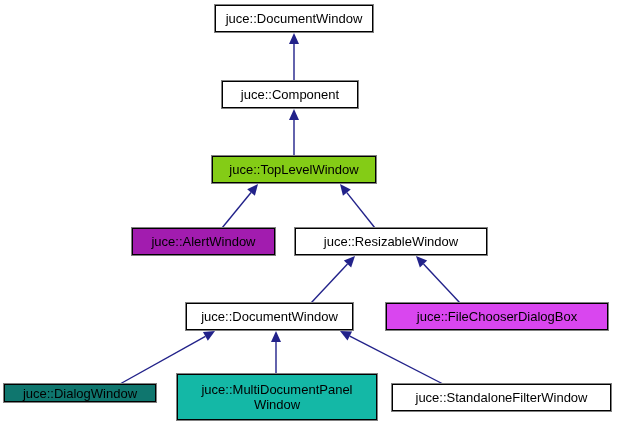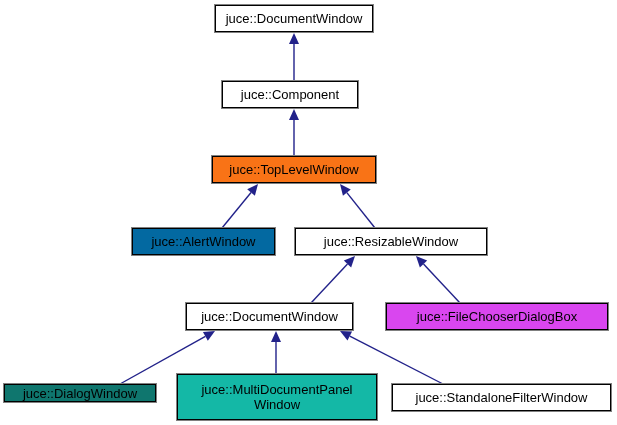--- a/index.html
+++ b/index.html
@@ -88,22 +88,22 @@
         <polygon points="276,331 281,342 271,342" fill="#22228a"></polygon>
       </g>
       <g>
         <line x1="443" y1="384" x2="349.7810620964233" y2="336.0329737001013" stroke="#22228a" stroke-width="1.4"></line>
         <polygon points="340,331 352.06877741465115,331.58703638354524 347.4933467781954,340.4789110166574" fill="#22228a"></polygon>
       </g>
     </svg>
   <div id="node-layer">
       <div class="node" style="left: 215px; top: 5px; width: 158px; height: 27px; background: rgb(255, 255, 255); border-color: rgb(0, 0, 0); outline-color: rgb(128, 128, 128);"><span class="node-label">juce::DocumentWindow</span></div>
       <div class="node" style="left: 222px; top: 81px; width: 136px; height: 27px; background: rgb(255, 255, 255); border-color: rgb(0, 0, 0); outline-color: rgb(128, 128, 128);"><span class="node-label">juce::Component</span></div>
-      <div class="node highlight" style="left: 212px; top: 156px; width: 164px; height: 27px; background: #f97316; border-color: rgb(0, 0, 0); outline-color: rgb(128, 128, 128);"><span class="node-label">juce::TopLevelWindow</span></div>
-      <div class="node" style="left: 132px; top: 228px; width: 143px; height: 27px; background: #0369a1; border-color: rgb(0, 0, 0); outline-color: rgb(128, 128, 128);"><span class="node-label">juce::AlertWindow</span></div>
+      <div class="node highlight" style="left: 212px; top: 156px; width: 164px; height: 27px; background: #84cc16; border-color: rgb(0, 0, 0); outline-color: rgb(128, 128, 128);"><span class="node-label">juce::TopLevelWindow</span></div>
+      <div class="node" style="left: 132px; top: 228px; width: 143px; height: 27px; background: #a21caf; border-color: rgb(0, 0, 0); outline-color: rgb(128, 128, 128);"><span class="node-label">juce::AlertWindow</span></div>
       <div class="node" style="left: 295px; top: 228px; width: 192px; height: 27px; background: rgb(255, 255, 255); border-color: rgb(0, 0, 0); outline-color: rgb(128, 128, 128);"><span class="node-label">juce::ResizableWindow</span></div>
       <div class="node" style="left: 186px; top: 303px; width: 167px; height: 27px; background: rgb(255, 255, 255); border-color: rgb(0, 0, 0); outline-color: rgb(128, 128, 128);"><span class="node-label">juce::DocumentWindow</span></div>
       <div class="node" style="left: 386px; top: 303px; width: 222px; height: 27px; background: #d946ef; border-color: rgb(0, 0, 0); outline-color: rgb(128, 128, 128);"><span class="node-label">juce::FileChooserDialogBox</span></div>
       <div class="node" style="left: 4px; top: 384px; width: 152px; height: 18px; background: #0f766e; border-color: rgb(0, 0, 0); outline-color: rgb(128, 128, 128);"><span class="node-label">juce::DialogWindow</span></div>
       <div class="node" style="left: 177px; top: 374px; width: 200px; height: 46px; background: #14b8a6; border-color: rgb(0, 0, 0); outline-color: rgb(128, 128, 128);"><span class="node-label">juce::MultiDocumentPanel
 Window</span></div>
       <div class="node" style="left: 392px; top: 384px; width: 219px; height: 27px; background: rgb(255, 255, 255); border-color: rgb(0, 0, 0); outline-color: rgb(128, 128, 128);"><span class="node-label">juce::StandaloneFilterWindow</span></div>
     </div>
 </div>
 

